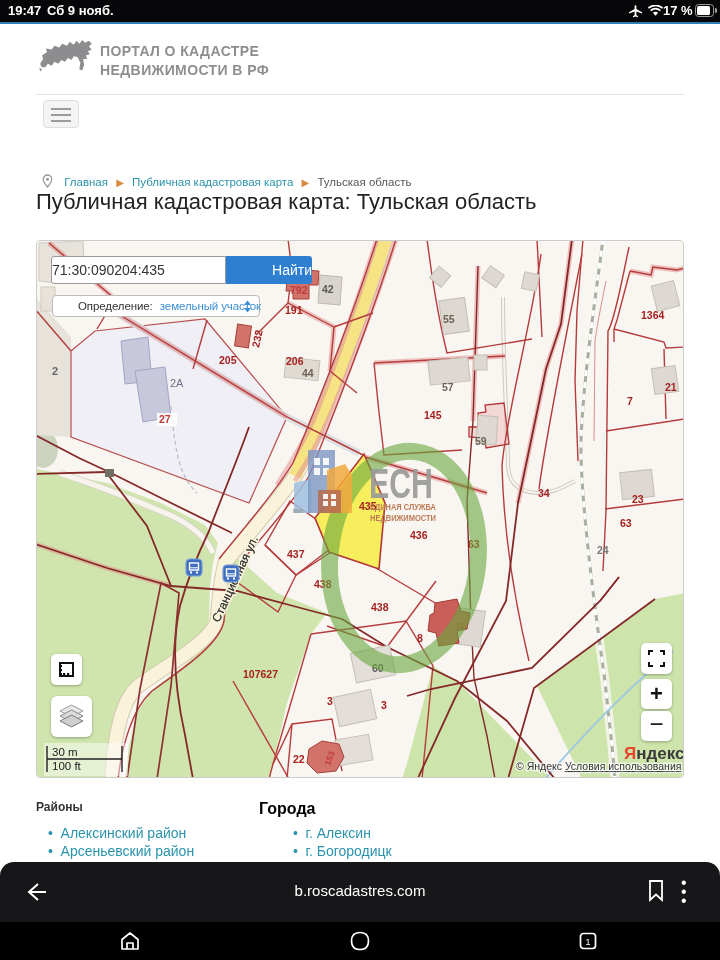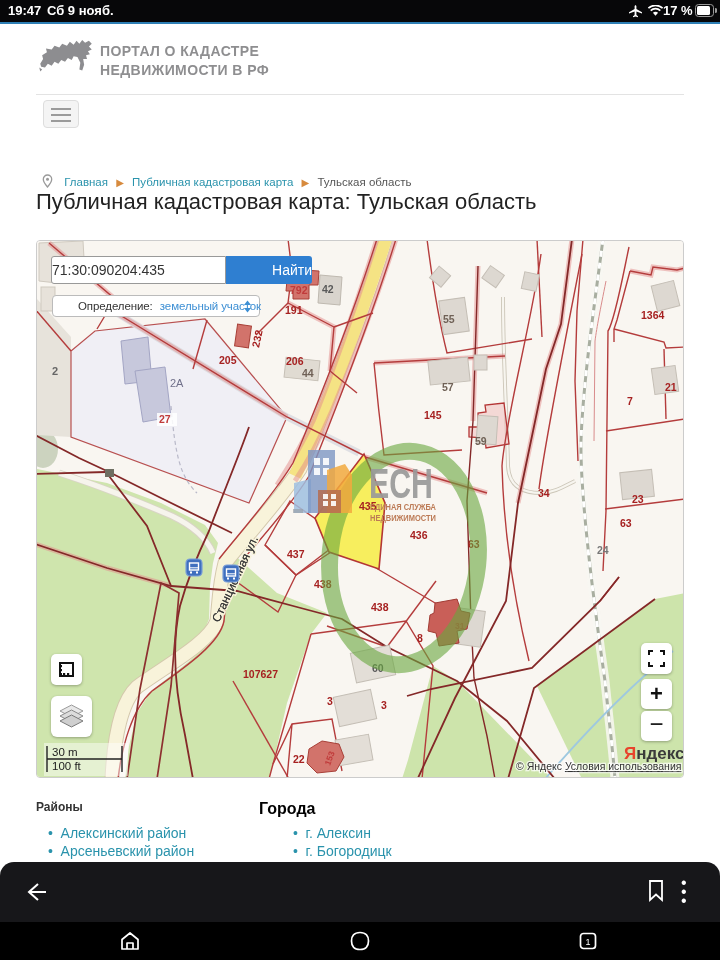--- a/index.html
+++ b/index.html
@@ -383,20 +383,21 @@
     <div>&nbsp;•&nbsp; г. Алексин</div>
     <div>&nbsp;•&nbsp; г. Богородицк</div>
   </div>
 
   <div class="abs" style="left:0;top:862px;width:720px;height:60px;background:#17171a;border-radius:14px 14px 0 0;">
 
     <svg class="abs" style="left:24px;top:18px;" width="24" height="24" viewBox="0 0 24 24">
         <path d="M14 4 L5 12 L14 20 M5 12 L22 12" stroke="#fff" stroke-width="2" fill="none"></path>
       </svg>
 
+    <div class="abs" style="left:0;top:20px;width:720px;text-align:center;color:#fff;font-size:15px;">b.roscadastres.com</div>
 
     <svg class="abs" style="left:647px;top:17px;" width="18" height="24" viewBox="0 0 18 24">
         <path d="M3 2 L15 2 L15 21 L9 15.5 L3 21 Z" fill="none" stroke="#fff" stroke-width="1.8"></path>
       </svg>
 
     <div class="abs" style="left:681px;top:16px;color:#fff;font-size:16px;line-height:9px;">•<br>•<br>•</div>
   </div>
 
   <div class="abs" style="left:0;top:922px;width:720px;height:38px;background:#000;">
 

